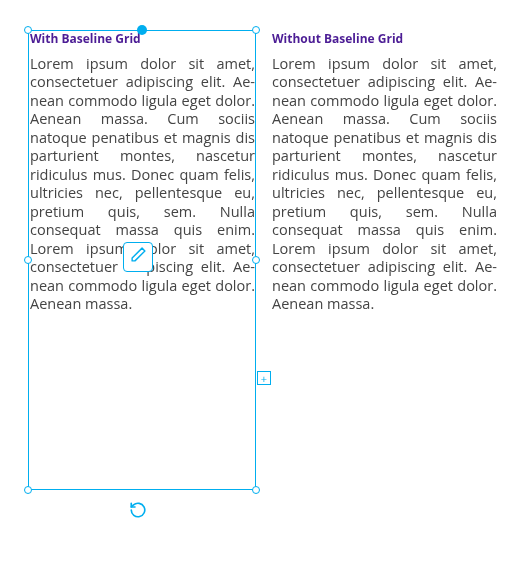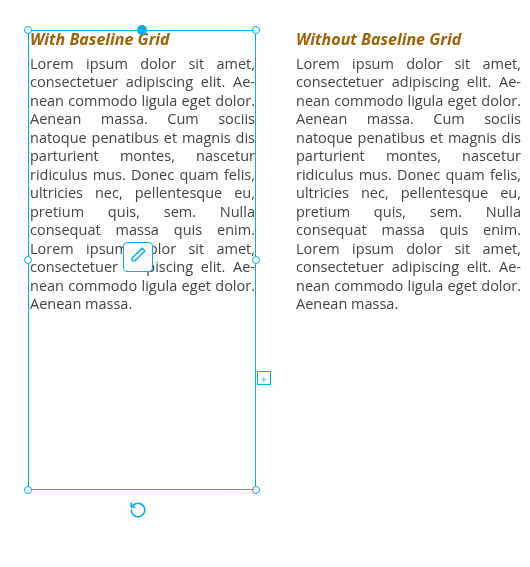--- a/index.html
+++ b/index.html
@@ -20,30 +20,29 @@
     font-size: 14.5px;
     line-height: 18.5px;
     color: #333333;
   }
   .col-left {
     left: 30px;
     top: 30px;
     width: 225px;
   }
   .col-right {
-    left: 296px;
+    left: 272px;
     top: 30px;
     width: 225px;
   }
   .heading {
     font-weight: 700;
-    color: #a16207;
+    color: #4c1d95;
     margin-bottom: 6px;
-    font-size: 16px;
-    font-style: italic;
+    font-size: 12px;
   }
   .body-text {
     text-align: justify;
     color: #444444;
     hyphens: auto;
   }
   
   .selection-frame {
     position: absolute;
     border: 1.5px solid #00AEEF;

